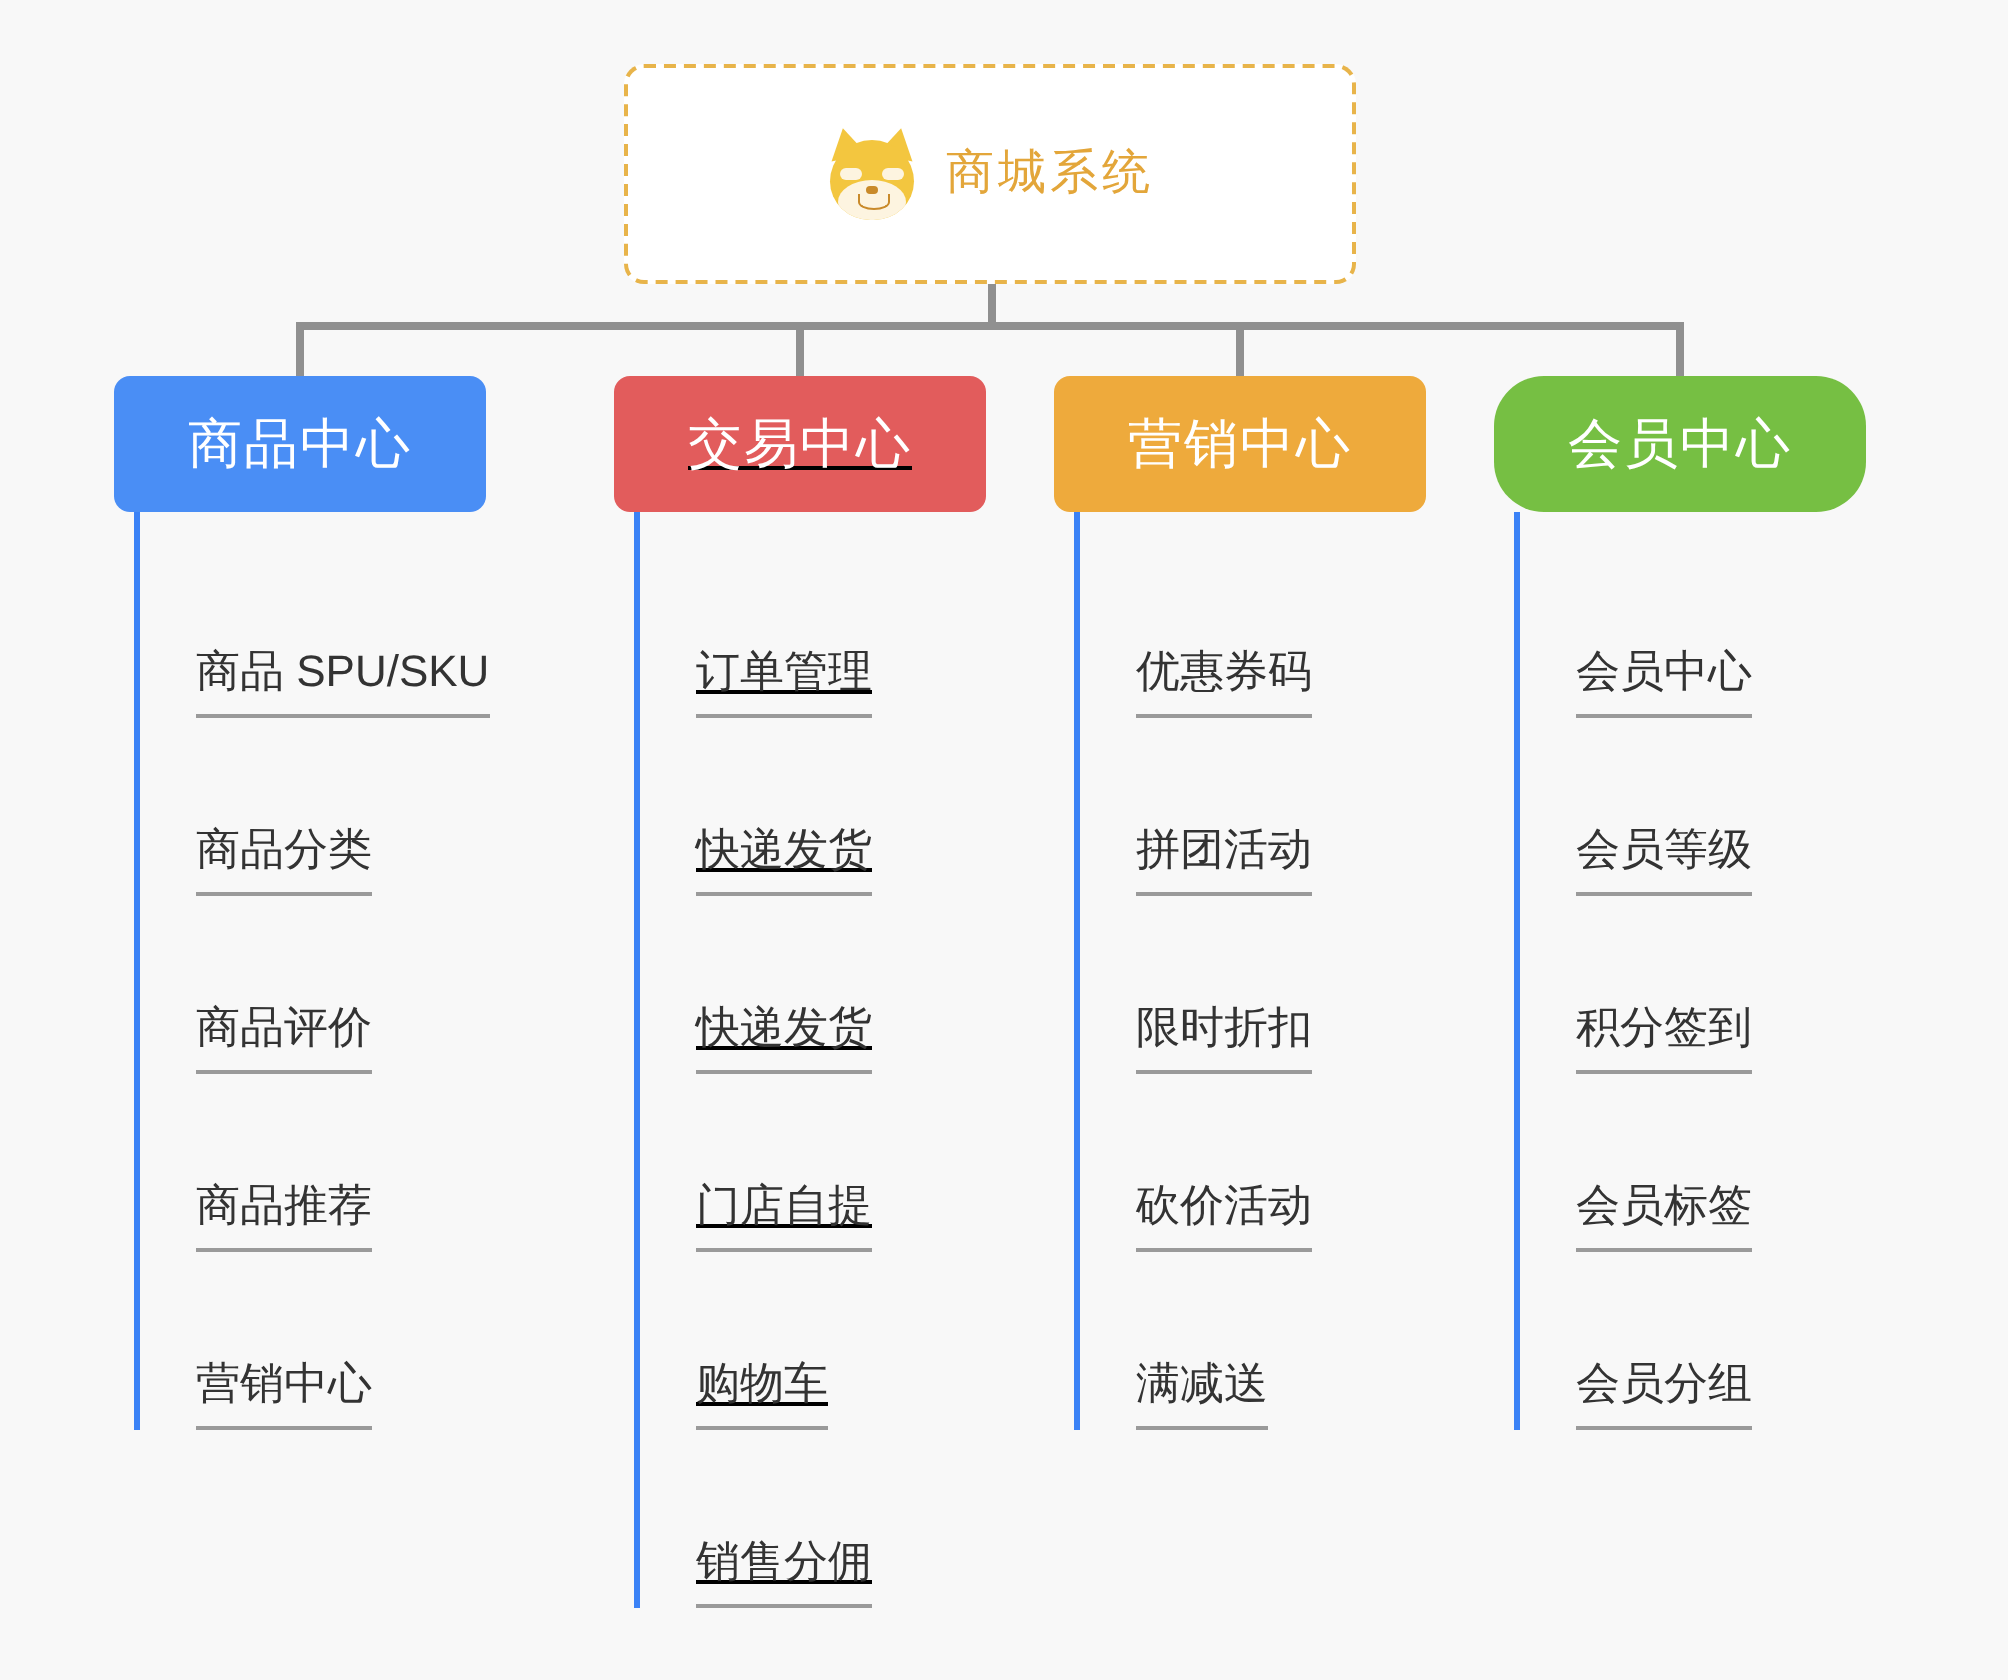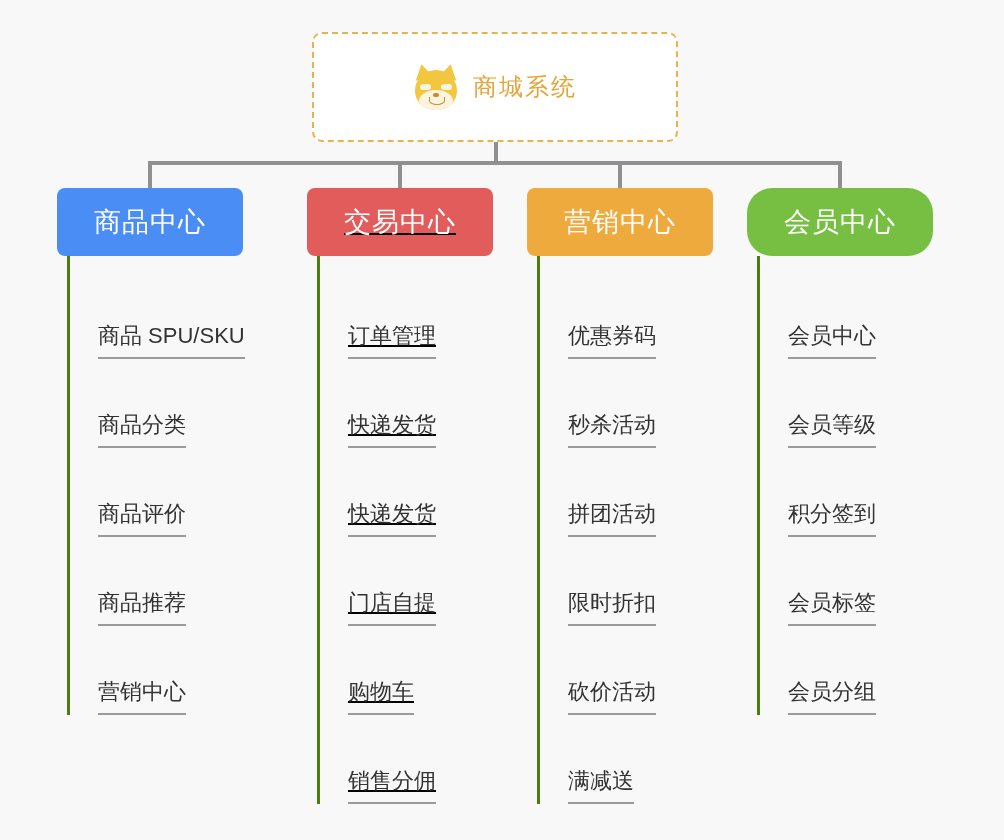--- a/index.html
+++ b/index.html
@@ -137,21 +137,21 @@
     justify-content: center;
     color: #ffffff;
     font-size: 27px;
     letter-spacing: 1px;
   }
   .col-body {
     position: relative;
     margin-left: 10px;
     padding-left: 28px;
     padding-top: 14px;
-    border-left: 3px solid #4d7c0f;
+    border-left: 3px solid #3b82f6;
   }
   .leaf {
     height: 89px;
     display: flex;
     align-items: flex-end;
   }
   .leaf-label {
     display: inline-block;
     font-size: 22px;
     color: #333333;
@@ -238,23 +238,20 @@
       </div>
       <div class="col" style="left: 527px; width: 186px;">
         <div class="col-header" style="background: rgb(238, 170, 60); width: 186px; font-family: Liberation Serif, serif;">
           <span>营销中心</span>
         </div>
         <div class="col-body">
           <div class="leaf">
             <span class="leaf-label">优惠券码</span>
           </div>
           <div class="leaf">
-            <span class="leaf-label">秒杀活动</span>
-          </div>
-          <div class="leaf">
             <span class="leaf-label">拼团活动</span>
           </div>
           <div class="leaf">
             <span class="leaf-label">限时折扣</span>
           </div>
           <div class="leaf">
             <span class="leaf-label">砍价活动</span>
           </div>
           <div class="leaf">
             <span class="leaf-label">满减送</span>

